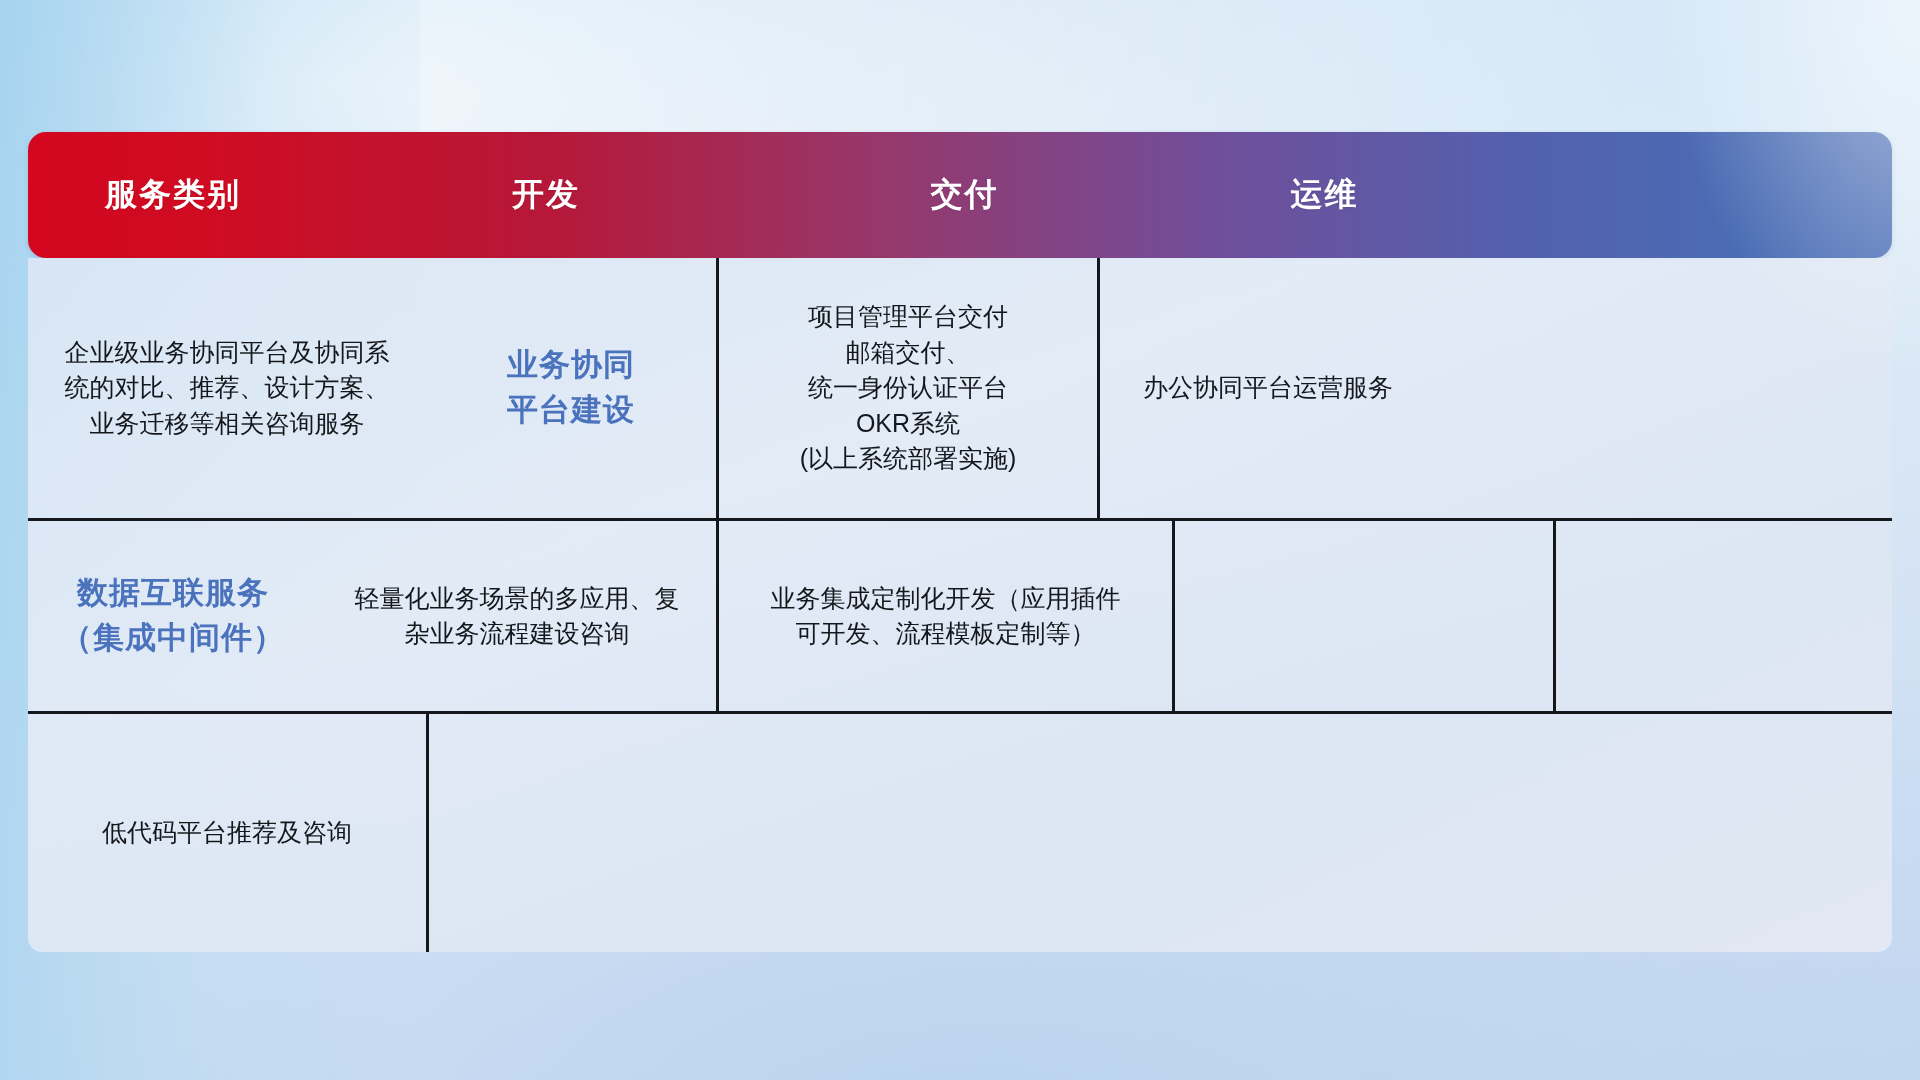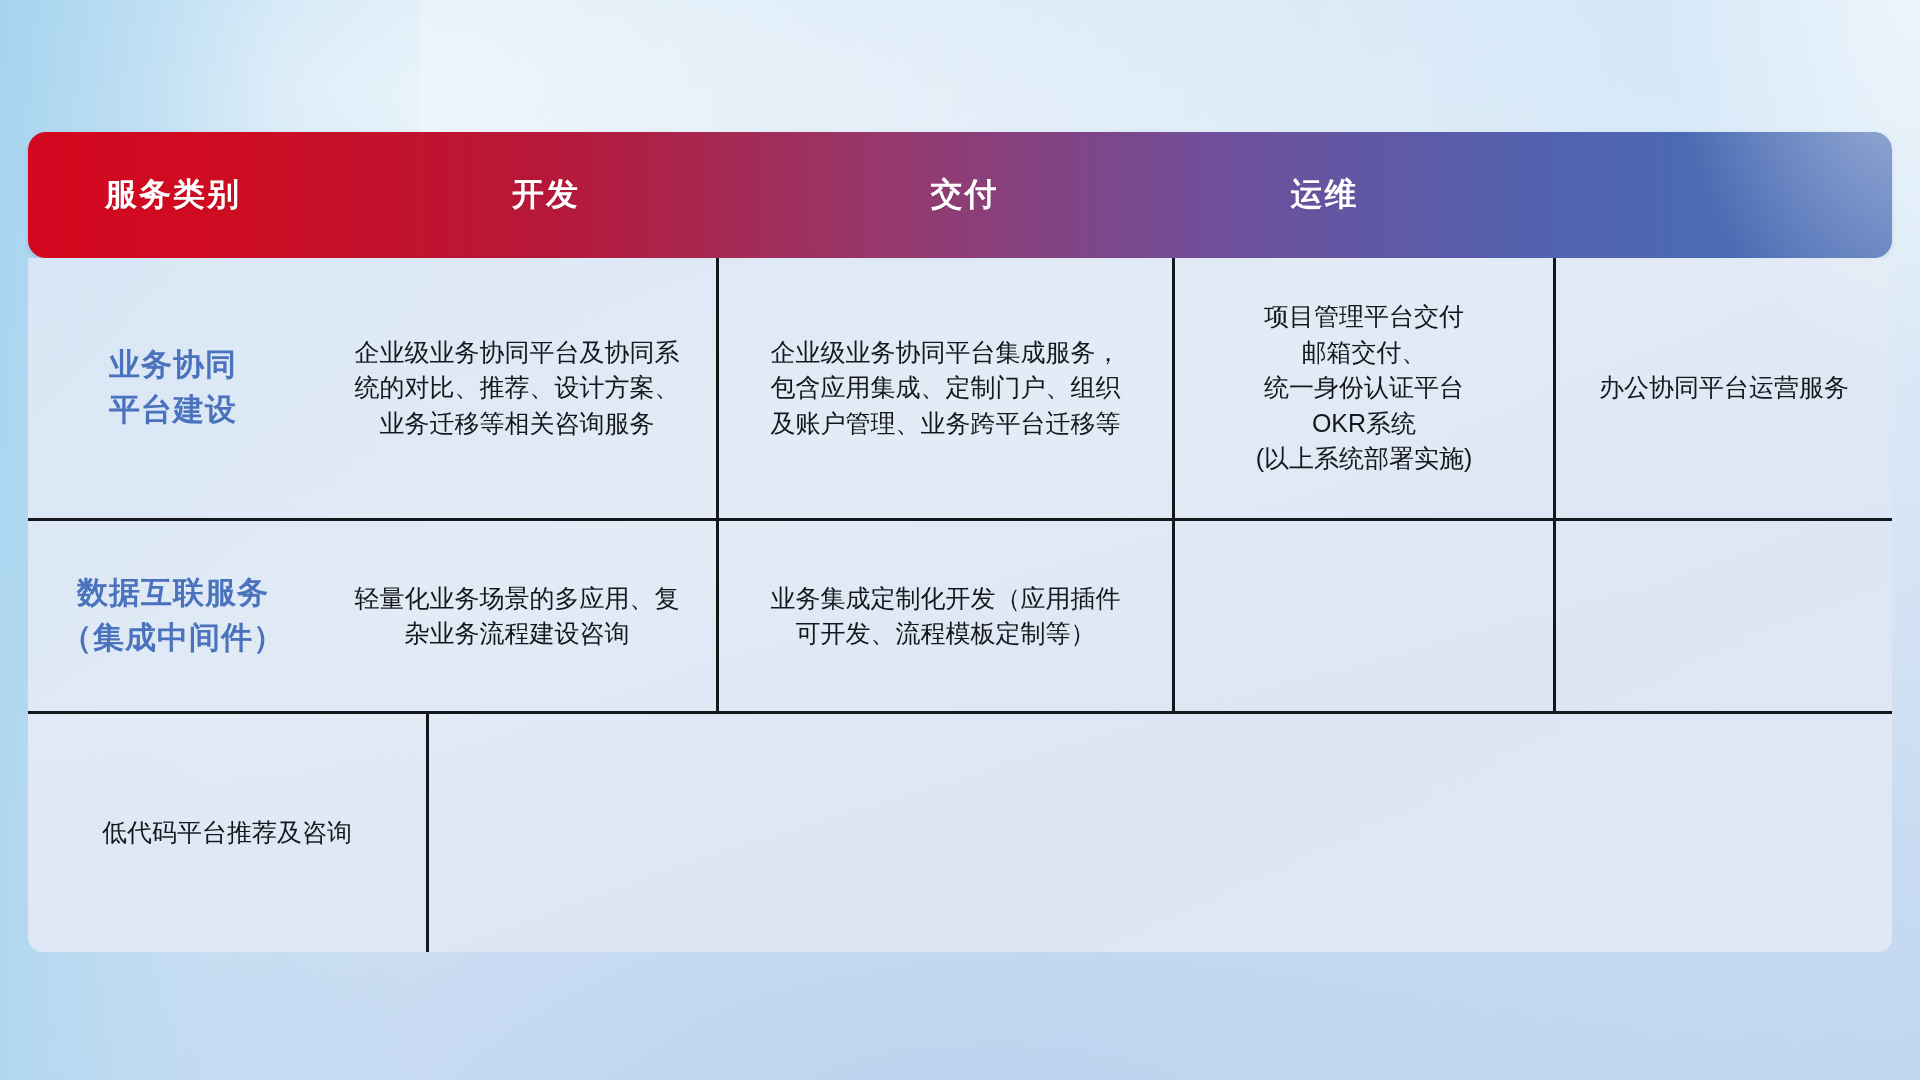--- a/index.html
+++ b/index.html
@@ -137,28 +137,25 @@
     <div class="thead">
       <div class="th c0">服务类别</div>
       <div class="th c2">开发</div>
       <div class="th c3">交付</div>
       <div class="th c4">运维</div>
     </div>
 
     <div class="tbody">
 
       <div class="row r0">
-        <div class="cell label c0">业务协同
-平台建设</div>
         <div class="cell c1">企业级业务协同平台及协同系
 统的对比、推荐、设计方案、
 业务迁移等相关咨询服务</div>
-        <div class="cell divider c2">企业级业务协同平台集成服务，
-包含应用集成、定制门户、组织
-及账户管理、业务跨平台迁移等</div>
+        <div class="cell label c0">业务协同
+平台建设</div>
         <div class="cell divider c3">项目管理平台交付
 邮箱交付、
 统一身份认证平台
 OKR系统
 (以上系统部署实施)</div>
         <div class="cell divider c4">办公协同平台运营服务</div>
       </div>
 
       <div class="row r1">
         <div class="cell label c0">数据互联服务

